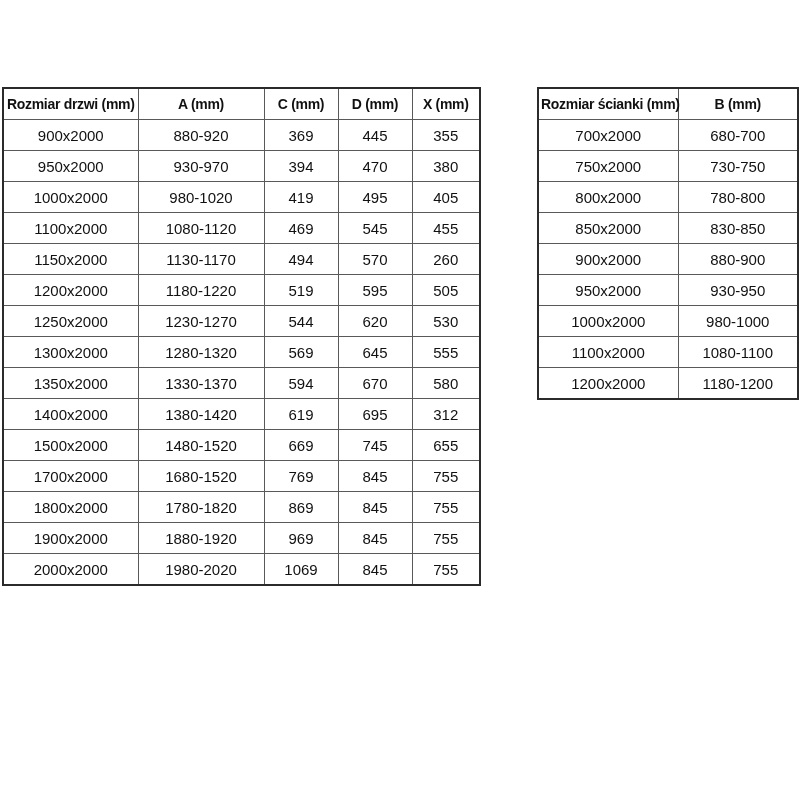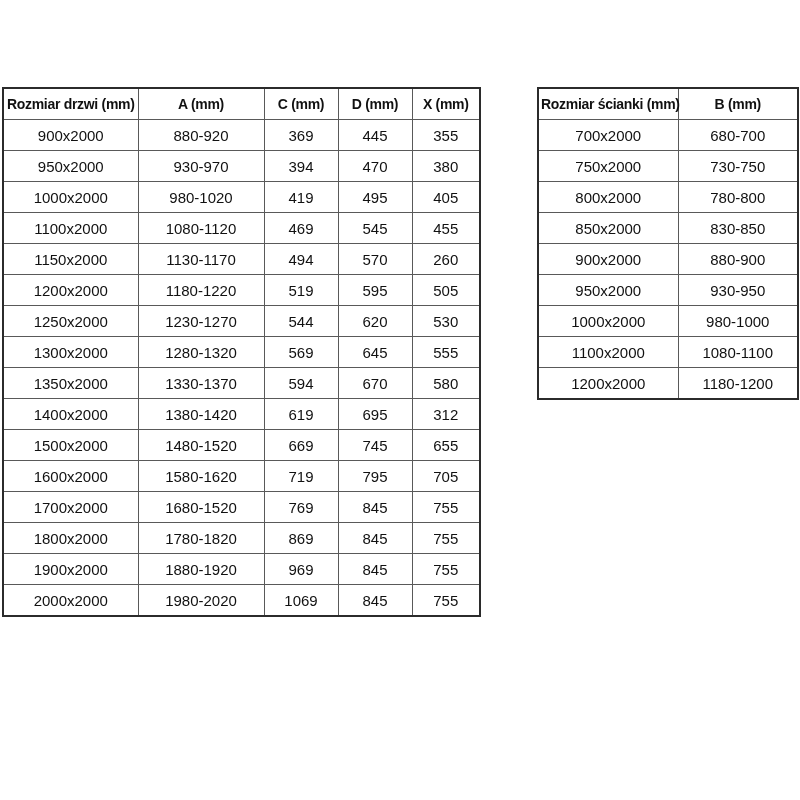--- a/index.html
+++ b/index.html
@@ -140,27 +140,20 @@
         <td>312</td>
       </tr>
       <tr>
         <td>1500x2000</td>
         <td>1480-1520</td>
         <td>669</td>
         <td>745</td>
         <td>655</td>
       </tr>
       <tr>
-        <td>1600x2000</td>
-        <td>1580-1620</td>
-        <td>719</td>
-        <td>795</td>
-        <td>705</td>
-      </tr>
-      <tr>
         <td>1700x2000</td>
         <td>1680-1520</td>
         <td>769</td>
         <td>845</td>
         <td>755</td>
       </tr>
       <tr>
         <td>1800x2000</td>
         <td>1780-1820</td>
         <td>869</td>

